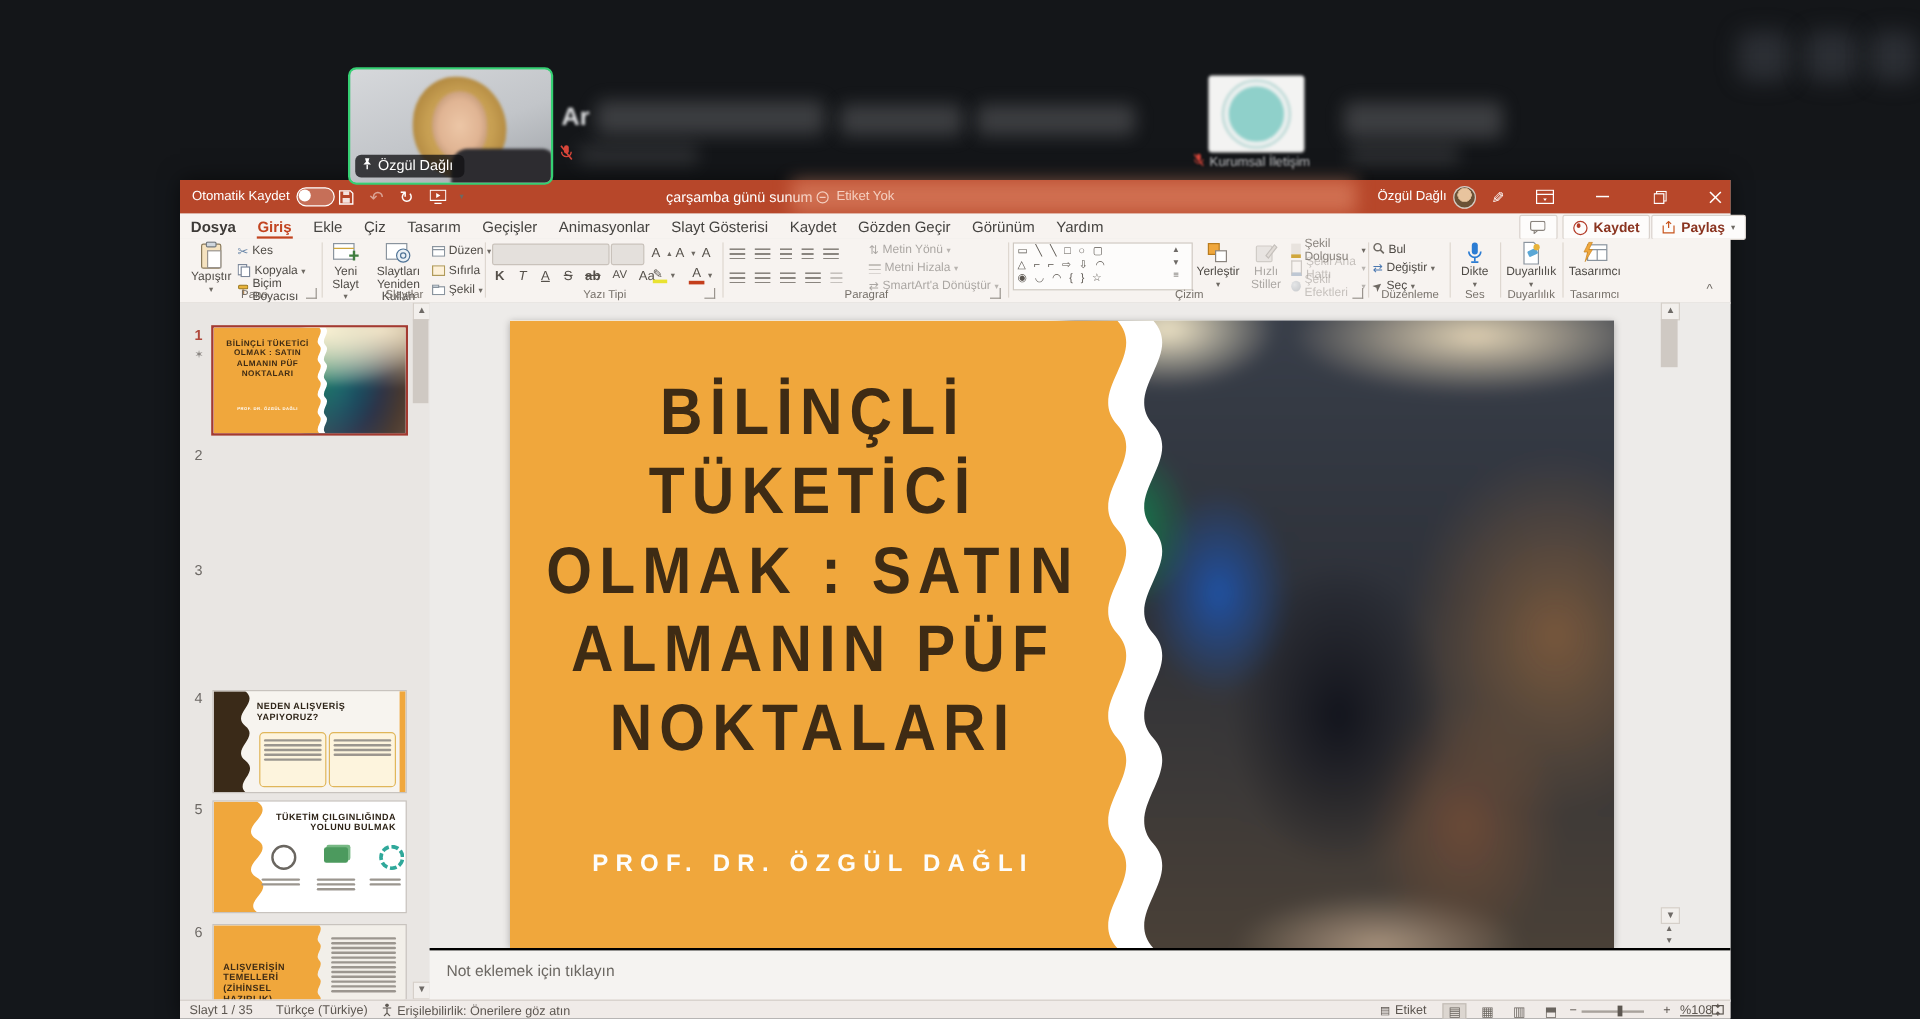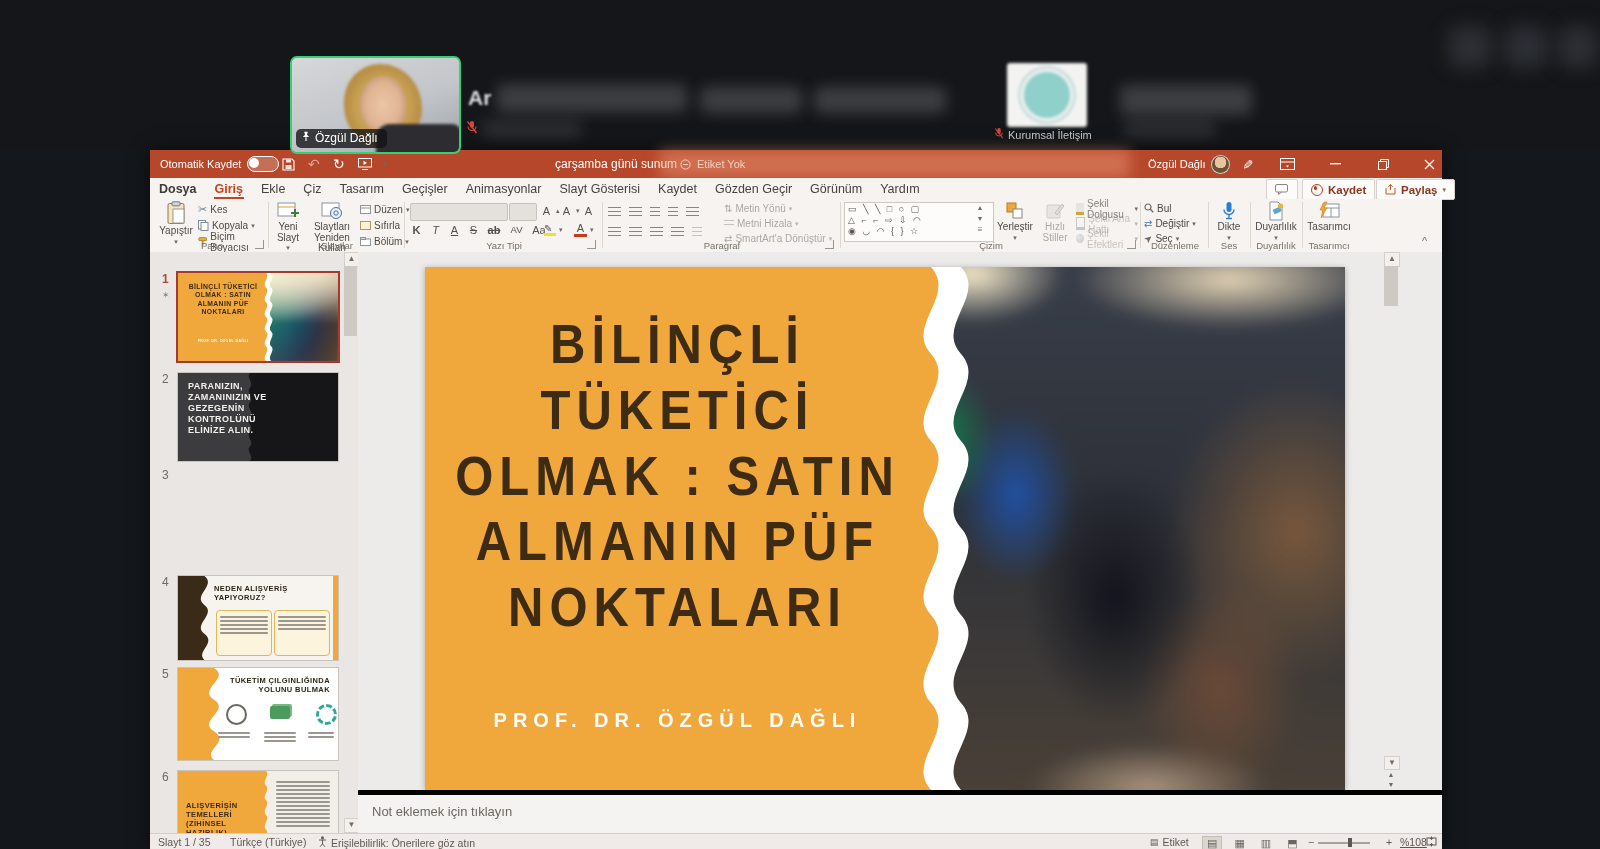--- a/index.html
+++ b/index.html
@@ -82,21 +82,21 @@
       radial-gradient(90px 130px at 27% 44%, rgba(36,86,168,.85), transparent 62%),
       radial-gradient(120px 170px at 48% 62%, rgba(16,18,26,.95), transparent 70%),
       radial-gradient(170px 200px at 86% 50%, rgba(172,120,72,.55), transparent 70%),
       radial-gradient(110px 140px at 70% 78%, rgba(130,86,60,.6), transparent 70%),
       radial-gradient(160px 60px at 55% 96%, rgba(206,182,160,.7), transparent 70%),
       linear-gradient(180deg,#3a3f49 0%,#2e3138 45%,#4a4138 100%);}
   .slide-title{position:absolute;left:0;top:62px;width:505px;text-align:center;color:#3e2b14;
                font-weight:800;font-size:49px;letter-spacing:6px;line-height:1.2;transform:scaleY(1.12);}
   .slide-sub{position:absolute;left:0;top:442px;width:505px;text-align:center;color:#fdfdfb;
              font-weight:bold;font-size:20px;letter-spacing:6px;}
-  .notes{position:absolute;left:208px;top:640px;width:1084px;height:43px;background:#f5f3f1;border-top:5px solid #000000;}
+  .notes{position:absolute;left:208px;top:640px;width:1084px;height:43px;background:#f5f3f1;border-top:2px solid #000000;}
   .notes-text{position:absolute;left:14px;top:9px;font-size:13px;color:#6b6762;}
   .statusbar{position:absolute;left:0;top:683px;width:100%;height:16px;background:#f0ebe8;border-top:1px solid #d4cec8;
              font-size:10.5px;color:#5d5751;}
   .sb-item{position:absolute;top:2px;display:flex;align-items:center;gap:4px;}
   .viewic{font-size:11px;color:#6a655f;padding:0 4px;}
   .viewic.on{background:#dcd6d0;border:1px solid #c4bdb6;}
   
   .tline{height:2px;background:#9b968f;border-radius:1px;margin:2px 0;}
   .t-title{font-weight:800;letter-spacing:.4px;line-height:1.22;}
 </style>
@@ -341,21 +341,21 @@
             <svg width="11" height="9" viewBox="0 0 11 9">
                 <rect x="0.5" y="0.5" width="10" height="8" fill="#fdf0d8" stroke="#b09a5a"></rect>
               </svg>
             <span>Sıfırla</span>
           </div>
           <div class="smallrow">
             <svg width="11" height="9" viewBox="0 0 11 9">
                 <rect x="0.5" y="2" width="10" height="6.5" fill="#fff" stroke="#8a949e"></rect>
                 <rect x="0.5" y="0.5" width="5" height="2" fill="#cdd6de" stroke="#8a949e"></rect>
               </svg>
-            <span>Bölüm</span>
+            <span>Şekil</span>
               <span class="dd">▾</span>
           </div>
         </div>
         <div class="grp-label">Slaytlar</div>
       </div>
       <div class="gsep" style="left:254px;"></div>
 
       <div class="grp" style="left:258px;width:192px;">
         <div class="inputbox" style="position:absolute;left:2px;top:4px;width:96px;"></div>
         <div class="inputbox" style="position:absolute;left:101px;top:4px;width:26px;"></div>
@@ -554,26 +554,20 @@
         <div class="photo" style="left:78px;top:0;right:0;bottom:0;filter:blur(2px);"></div>
         <svg style="position:absolute;inset:0;" width="160" height="88" viewBox="0 0 920 523" preserveAspectRatio="none">
             <use href="#wave-white" fill="#ffffff"></use>
             <use href="#wave-orange" fill="#f0a73c"></use>
           </svg>
         <div class="t-title" style="position:absolute;left:4px;top:10px;width:82px;text-align:center;font-size:6.8px;color:#3e2b14;">BİLİNÇLİ TÜKETİCİ OLMAK : SATIN ALMANIN PÜF NOKTALARI</div>
         <div style="position:absolute;left:4px;top:66px;width:82px;text-align:center;font-size:3.5px;font-weight:bold;color:#fff;letter-spacing:.4px;">PROF. DR. ÖZGÜL DAĞLI</div>
       </div>
 
       <div class="tnum" style="top:120px;">2</div>
-      <div class="thumb" style="top:121px;height:88px;background:#3c3c3e;">
-        <svg style="position:absolute;inset:0;" width="160" height="88" viewBox="0 0 920 523" preserveAspectRatio="none" transform="scale(-1,1)">
-            <use href="#wave-orange" fill="#161619"></use>
-          </svg>
-        <div class="t-title" style="position:absolute;left:10px;top:8px;width:100px;font-size:9px;color:#f2f0ec;">PARANIZIN, ZAMANINIZIN VE GEZEGENİN KONTROLÜNÜ ELİNİZE ALIN.</div>
-      </div>
 
       <div class="tnum" style="top:216px;">3</div>
 
       <div class="tnum" style="top:323px;">4</div>
       <div class="thumb" style="top:324px;height:84px;background:#f7f4ef;">
         <svg style="position:absolute;left:0;top:0;" width="160" height="84" viewBox="0 0 160 523" preserveAspectRatio="none">
             <use href="#wave-narrow" fill="#3a2a18" transform="scale(0.22,1)"></use>
           </svg>
         <div style="position:absolute;right:0;top:0;width:5px;height:100%;background:#f0a73c;"></div>
         <div class="t-title" style="position:absolute;left:36px;top:8px;width:110px;font-size:7.5px;color:#2e2418;">NEDEN ALIŞVERİŞ YAPIYORUZ?</div>

